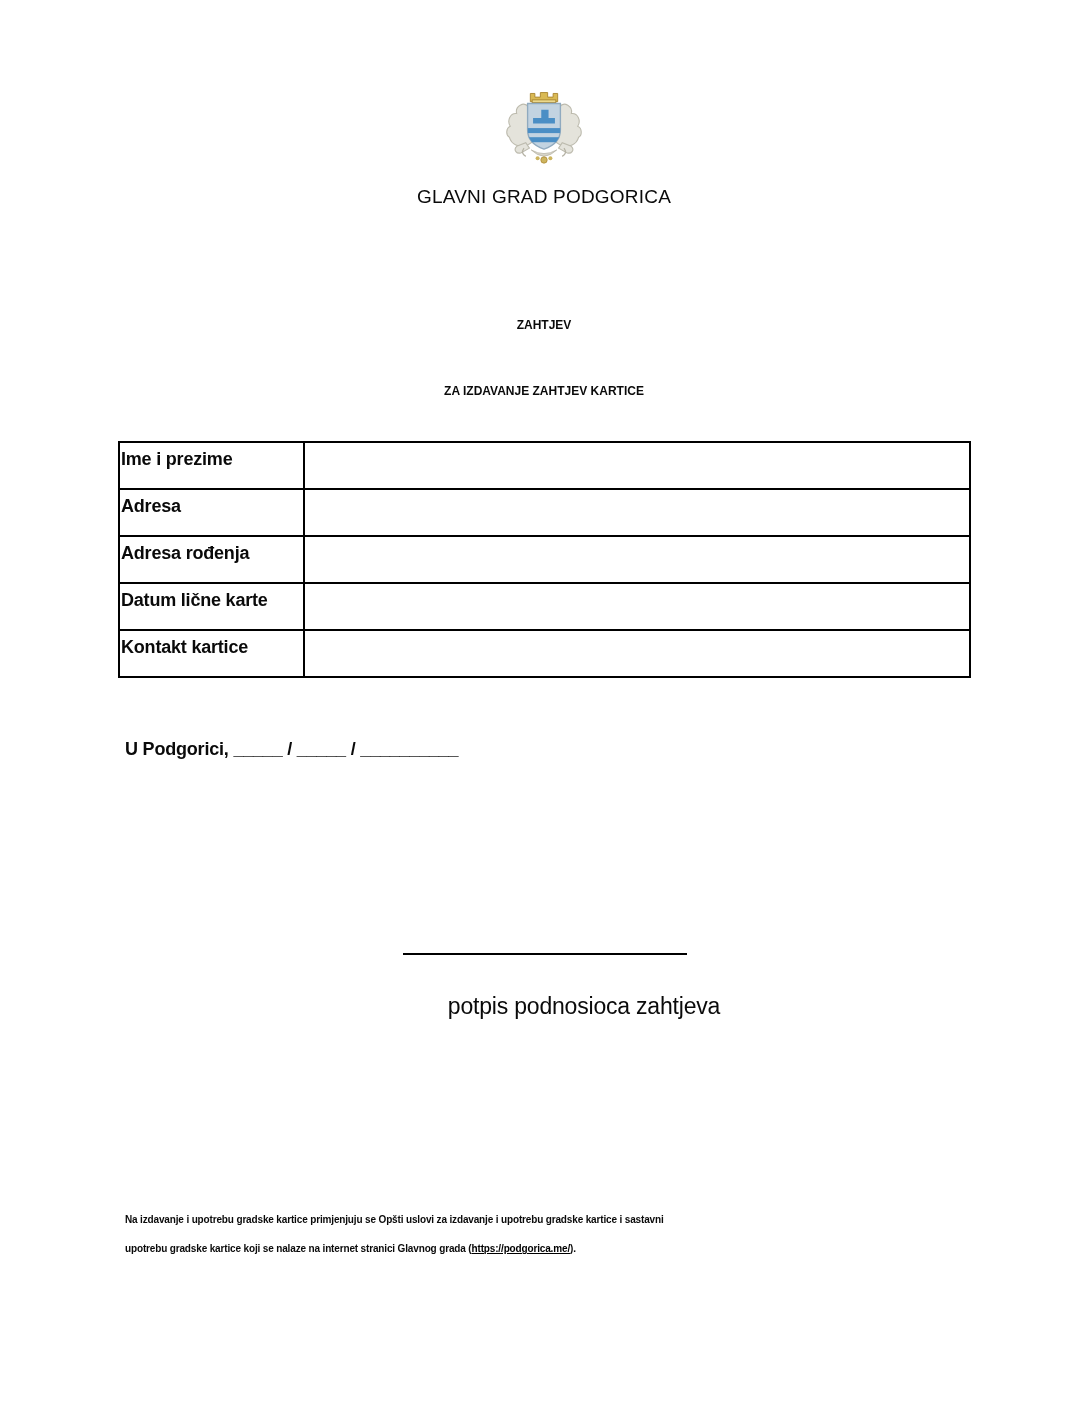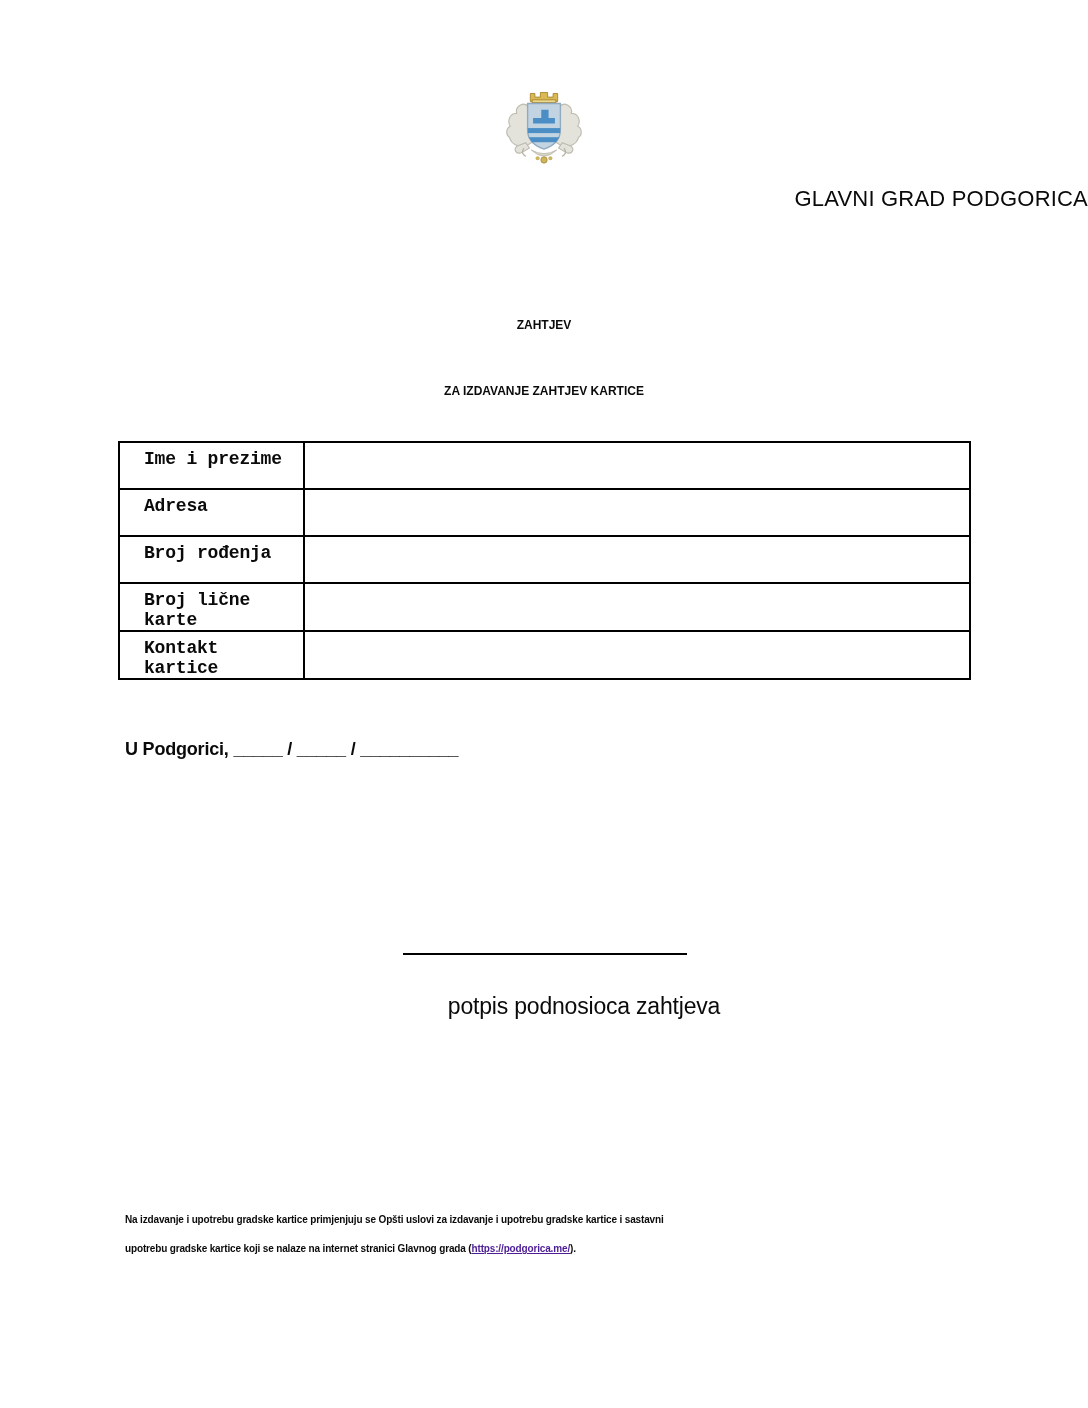--- a/index.html
+++ b/index.html
@@ -20,22 +20,22 @@
     left: 50%;
     transform: translateX(-50%);
     width: 92px;
     height: 82px;
   }
   .org-name {
     position: absolute;
     top: 186px;
     left: 0;
     width: 100%;
-    text-align: right;
-    font-size: 22px;
+    text-align: center;
+    font-size: 19px;
     font-weight: 500;
     letter-spacing: 0.2px;
   }
   .doc-title {
     position: absolute;
     left: 0;
     width: 100%;
     text-align: center;
     font-size: 12px;
     font-weight: 700;
@@ -52,23 +52,22 @@
   }
   table.form-table td {
     border: 2px solid #000;
     height: 47px;
     vertical-align: top;
   }
   td.cell-label {
     width: 185px;
     font-weight: 700;
     font-size: 18px;
-    padding: 6px 4px 0 24px;
+    padding: 6px 4px 0 1px;
     letter-spacing: -0.2px;
-    font-family: Liberation Mono, monospace;
   }
   td.cell-value { background: #ffffff; }
   .date-line {
     position: absolute;
     top: 739px;
     left: 125px;
     font-size: 18px;
     font-weight: 700;
     letter-spacing: -0.2px;
   }
@@ -155,37 +154,37 @@
     <tbody>
       <tr>
         <td class="cell-label">Ime i prezime</td>
         <td class="cell-value"></td>
       </tr>
       <tr>
         <td class="cell-label">Adresa</td>
         <td class="cell-value"></td>
       </tr>
       <tr>
-        <td class="cell-label">Broj rođenja</td>
+        <td class="cell-label">Adresa rođenja</td>
         <td class="cell-value"></td>
       </tr>
       <tr>
-        <td class="cell-label">Broj lične karte</td>
+        <td class="cell-label">Datum lične karte</td>
         <td class="cell-value"></td>
       </tr>
       <tr>
         <td class="cell-label">Kontakt kartice</td>
         <td class="cell-value"></td>
       </tr>
     </tbody>
   </table>
 
   <div class="date-line">U Podgorici, _____ / _____ / __________</div>
 
   <div class="sig-line"></div>
   <div class="sig-caption">potpis podnosioca zahtjeva</div>
 
   <p class="terms-note">
     <span class="t-line">Na izdavanje i upotrebu gradske kartice primjenjuju se Opšti uslovi za izdavanje i upotrebu gradske kartice i sastavni</span>
-    <span class="t-line"><span>upotrebu gradske kartice koji se nalaze na internet stranici Glavnog grada (</span><a class="ext-link" id="podgorica-link" style="color: #4c1d95;">https://podgorica.me/</a><span>).</span></span>
+    <span class="t-line"><span>upotrebu gradske kartice koji se nalaze na internet stranici Glavnog grada (</span><a class="ext-link" id="podgorica-link" style="color: #000000;">https://podgorica.me/</a><span>).</span></span>
   </p>
 
 </div>
 
 </body></html>

